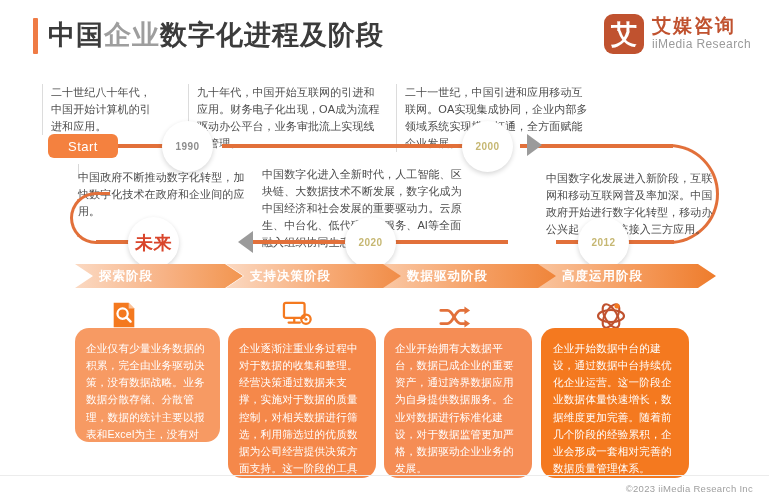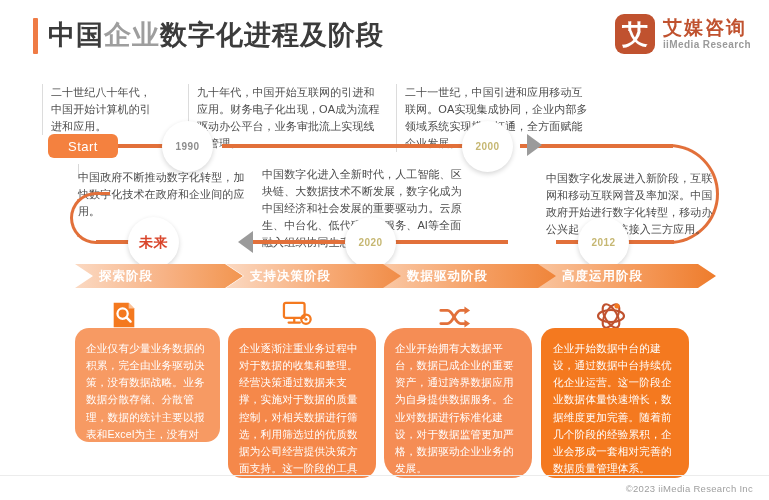--- a/index.html
+++ b/index.html
@@ -25,21 +25,21 @@
   .title .soft { color: #9e9e9e; }
   .logo { position: absolute; right: 18px; top: 14px; display: flex; align-items: center; gap: 8px; }
   .logo-mark {
     width: 40px; height: 40px; border-radius: 9px; background: #c0522f;
     color: #fff; font-size: 26px; font-weight: bold;
     display: flex; align-items: center; justify-content: center;
     line-height: 1;
   }
   .logo-txt { display: flex; flex-direction: column; justify-content: center; }
   .logo-cn { font-size: 19px; font-weight: bold; color: #c0522f; letter-spacing: 2px; line-height: 1.15; }
-  .logo-en { font-size: 10px; color: #9a9a9a; letter-spacing: .4px; line-height: 1.3; font-weight: bold; }
+  .logo-en { font-size: 12px; color: #9a9a9a; letter-spacing: .4px; line-height: 1.3; }
 
   
   .timeline { position: absolute; left: 0; top: 72px; width: 769px; height: 190px; }
 
   .tl-note {
     position: absolute;
     font-size: 11px; color: #4b4b4b; line-height: 1.55;
     text-align: left; letter-spacing: .1px;
   }
   .tl-note.top { border-left: 1px solid #dcdcdc; padding-left: 8px; }
@@ -59,21 +59,21 @@
   
   .bubble {
     position: absolute; border-radius: 50%;
     background: #ffffff;
     box-shadow: 0 2px 5px rgba(0,0,0,.16);
     display: flex; align-items: center; justify-content: center;
     font-size: 10px; font-weight: bold; letter-spacing: .5px;
   }
   .bubble.gray  { color: #8d8d8d; }
   .bubble.khaki { color: #c6b772; }
-  .bubble.red   { color: #d9452b; font-weight: bold; font-size: 14px; }
+  .bubble.red   { color: #d9452b; font-weight: bold; font-size: 18px; }
 
   
   .tri-r {
     position: absolute; width: 0; height: 0;
     border-top: 11px solid transparent; border-bottom: 11px solid transparent;
     border-left: 15px solid #9b9b9b;
   }
   .tri-l {
     position: absolute; width: 0; height: 0;
     border-top: 11px solid transparent; border-bottom: 11px solid transparent;
@@ -230,21 +230,21 @@
     </div>
 
     <div class="card-icon" style="left:432px;">
       <svg width="34" height="26" viewBox="0 0 36 26" aria-hidden="true">
         <path d="M3 6 h7 c6 0 8 14 14 14 h5" fill="none" stroke="#e2703a" stroke-width="3" stroke-linecap="round"></path>
         <path d="M3 20 h7 c6 0 8 -14 14 -14 h5" fill="none" stroke="#e2703a" stroke-width="3" stroke-linecap="round"></path>
         <path d="M28 2 l6 4 l-6 4 z" fill="#e2703a"></path>
         <path d="M28 16 l6 4 l-6 4 z" fill="#e2703a"></path>
       </svg>
     </div>
-    <div class="card k3" style="left:384px; width:148px; height:150px;border-radius:20px;">
+    <div class="card k3" style="left:384px; width:148px; height:150px;">
       <span>企业开始拥有大数据平台，数据已成企业的重要资产，通过跨界数据应用为自身提供数据服务。企业对数据进行标准化建设，对于数据监管更加严格，数据驱动企业业务的发展。</span>
     </div>
 
     <div class="card-icon" style="left:588px;">
       <svg width="32" height="28" viewBox="0 0 32 28" aria-hidden="true">
         <ellipse cx="16" cy="14" rx="13" ry="6" fill="none" stroke="#c0522f" stroke-width="2.1"></ellipse>
         <ellipse cx="16" cy="14" rx="13" ry="6" fill="none" stroke="#c0522f" stroke-width="2.1" transform="rotate(60 16 14)"></ellipse>
         <ellipse cx="16" cy="14" rx="13" ry="6" fill="none" stroke="#c0522f" stroke-width="2.1" transform="rotate(-60 16 14)"></ellipse>
         <circle cx="22" cy="4" r="2.6" fill="#f4791f"></circle>
       </svg>

